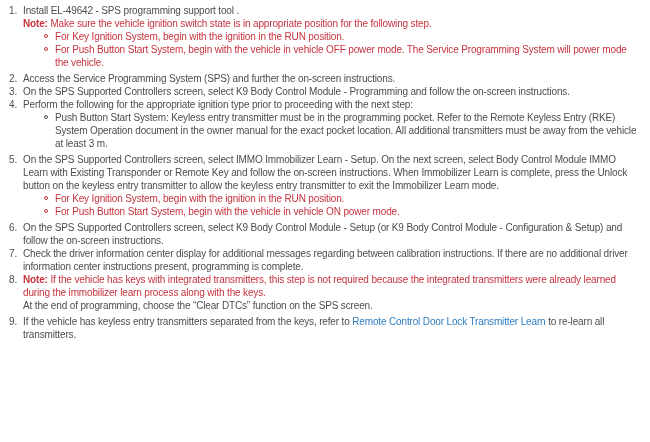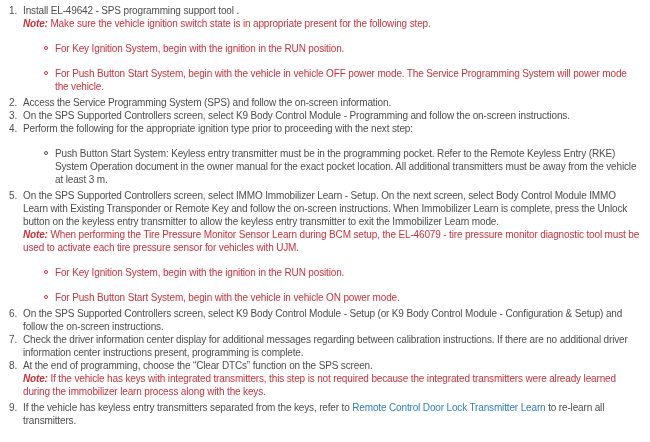--- a/index.html
+++ b/index.html
@@ -14,54 +14,54 @@
     width:650px;height:442px;overflow:hidden;background:var(--bg);
     font-family:"Liberation Sans", sans-serif;
     font-size:10px;letter-spacing:-0.15px;color:var(--text);
   }
   .doc{padding:4px 8px 0 9px;}
   .step{display:flex;align-items:flex-start;}
   .step.spaced{margin-bottom:3px;}
   .step-num{flex:0 0 14px;line-height:13px;}
   .step-body{flex:1;min-width:0;}
   .line{margin:0;line-height:13px;}
-  .bullet{display:flex;line-height:13px;margin-top:12px;}
+  .bullet{display:flex;line-height:13px;}
   .bullet-marker{
     flex:0 0 auto;width:4px;height:4px;border:1px solid currentColor;
     border-radius:50%;margin:4px 7px 0 21px;
   }
   .bullet-text{flex:1;min-width:0;}
   .c-red{color:var(--red);}
   .c-blue{color:var(--blue);}
-  .seg-bold{font-weight:bold;font-style:italic;}
+  .seg-bold{font-weight:bold;}
   .link{cursor:pointer;}
 </style>
 </head>
 <body>
 
 <div class="doc">
     <div class="step spaced">
       <span class="step-num">1.</span>
       <div class="step-body">
         <p class="line"><span>Install EL-49642 - SPS programming support tool .</span></p>
-        <p class="line"><span class="c-red seg-bold">Note:</span><span class="c-red"> Make sure the vehicle ignition switch state is in appropriate present for the following step.</span></p>
+        <p class="line"><span class="c-red seg-bold">Note:</span><span class="c-red"> Make sure the vehicle ignition switch state is in appropriate position for the following step.</span></p>
         <div class="bullet">
           <span class="bullet-marker c-red"></span>
           <span class="bullet-text"><span class="c-red">For Key Ignition System, begin with the ignition in the RUN position.</span></span>
         </div>
         <div class="bullet">
           <span class="bullet-marker c-red"></span>
           <span class="bullet-text"><span class="c-red">For Push Button Start System, begin with the vehicle in vehicle OFF power mode. The Service Programming System will power mode the vehicle.</span></span>
         </div>
       </div>
     </div>
     <div class="step">
       <span class="step-num">2.</span>
       <div class="step-body">
-        <p class="line"><span>Access the Service Programming System (SPS) and follow the on-screen information.</span></p>
+        <p class="line"><span>Access the Service Programming System (SPS) and further the on-screen instructions.</span></p>
       </div>
     </div>
     <div class="step">
       <span class="step-num">3.</span>
       <div class="step-body">
         <p class="line"><span>On the SPS Supported Controllers screen, select K9 Body Control Module - Programming and follow the on-screen instructions.</span></p>
       </div>
     </div>
     <div class="step spaced">
       <span class="step-num">4.</span>
@@ -70,21 +70,20 @@
         <div class="bullet">
           <span class="bullet-marker"></span>
           <span class="bullet-text"><span>Push Button Start System: Keyless entry transmitter must be in the programming pocket. Refer to the Remote Keyless Entry (RKE) System Operation document in the owner manual for the exact pocket location. All additional transmitters must be away from the vehicle at least 3 m.</span></span>
         </div>
       </div>
     </div>
     <div class="step spaced">
       <span class="step-num">5.</span>
       <div class="step-body">
         <p class="line"><span>On the SPS Supported Controllers screen, select IMMO Immobilizer Learn - Setup. On the next screen, select Body Control Module IMMO Learn with Existing Transponder or Remote Key and follow the on-screen instructions. When Immobilizer Learn is complete, press the Unlock button on the keyless entry transmitter to allow the keyless entry transmitter to exit the Immobilizer Learn mode.</span></p>
-        <p class="line"><span class="c-red seg-bold">Note:</span><span class="c-red"> When performing the Tire Pressure Monitor Sensor Learn during BCM setup, the EL-46079 - tire pressure monitor diagnostic tool must be used to activate each tire pressure sensor for vehicles with UJM.</span></p>
         <div class="bullet">
           <span class="bullet-marker c-red"></span>
           <span class="bullet-text"><span class="c-red">For Key Ignition System, begin with the ignition in the RUN position.</span></span>
         </div>
         <div class="bullet">
           <span class="bullet-marker c-red"></span>
           <span class="bullet-text"><span class="c-red">For Push Button Start System, begin with the vehicle in vehicle ON power mode.</span></span>
         </div>
       </div>
     </div>
@@ -96,22 +95,22 @@
     </div>
     <div class="step">
       <span class="step-num">7.</span>
       <div class="step-body">
         <p class="line"><span>Check the driver information center display for additional messages regarding between calibration instructions. If there are no additional driver information center instructions present, programming is complete.</span></p>
       </div>
     </div>
     <div class="step spaced">
       <span class="step-num">8.</span>
       <div class="step-body">
+        <p class="line"><span class="c-red seg-bold">Note:</span><span class="c-red"> If the vehicle has keys with integrated transmitters, this step is not required because the integrated transmitters were already learned during the immobilizer learn process along with the keys.</span></p>
         <p class="line"><span>At the end of programming, choose the “Clear DTCs” function on the SPS screen.</span></p>
-        <p class="line"><span class="c-red seg-bold">Note:</span><span class="c-red"> If the vehicle has keys with integrated transmitters, this step is not required because the integrated transmitters were already learned during the immobilizer learn process along with the keys.</span></p>
       </div>
     </div>
     <div class="step">
       <span class="step-num">9.</span>
       <div class="step-body">
         <p class="line"><span>If the vehicle has keyless entry transmitters separated from the keys, refer to </span><span class="c-blue link">Remote Control Door Lock Transmitter Learn</span><span> to re-learn all transmitters.</span></p>
       </div>
     </div>
   </div>
 

